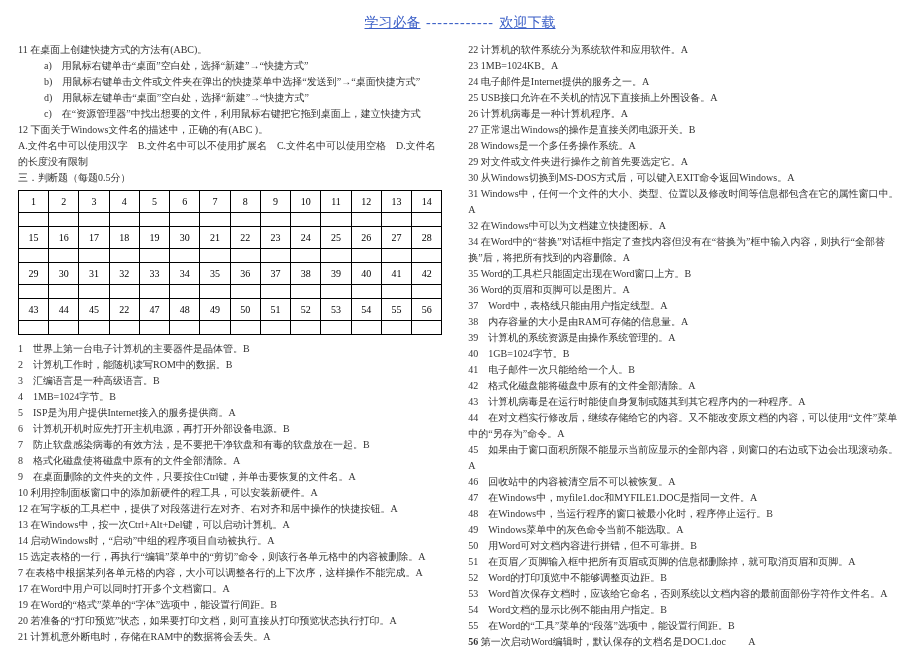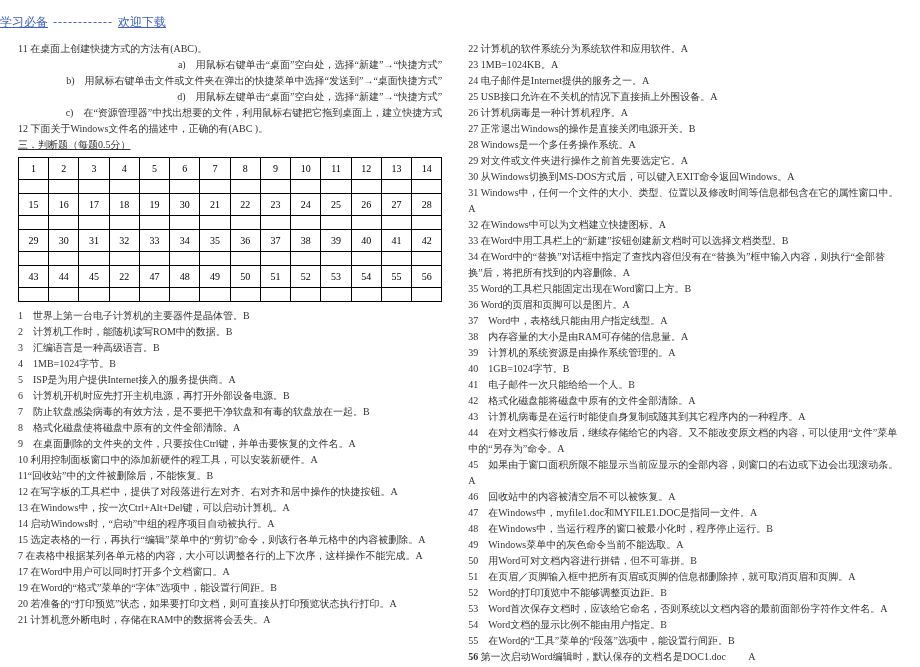--- a/index.html
+++ b/index.html
@@ -5,23 +5,23 @@
     * { margin: 0; padding: 0; box-sizing: border-box; }
     body {
       font-family: "SimSun", "宋体", serif;
       font-size: 10px;
       background: #fff;
       width: 920px;
       height: 667px;
       position: relative;
     }
     .header {
-      text-align: left;
+      text-align: center;
       padding: 14px 0 10px 0;
-      font-size: 12px;
+      font-size: 14px;
     }
     .header-left {
       color: #3b5fc7;
       text-decoration: underline;
     }
     .header-divider {
       color: #3b5fc7;
       letter-spacing: 1px;
       margin: 0 2px;
     }
@@ -30,22 +30,22 @@
       text-decoration: underline;
     }
     .content {
       display: flex;
       padding: 0 18px;
       gap: 26px;
     }
     .col-left { flex: 0 0 48%; }
     .col-right { flex: 0 0 49%; }
     .q-line { line-height: 1.6; color: #333; }
-    .sub-line { line-height: 1.6; color: #333; padding-left: 26px; text-align: right; }
-    .section-title { line-height: 1.6; color: #333; text-decoration: underline; }
+    .sub-line { line-height: 1.6; color: #333; padding-left: 26px; }
+    .section-title { line-height: 1.6; color: #333; }
     .tbl {
       border-collapse: collapse;
       width: 100%;
       margin: 4px 0 6px 0;
     }
     .tbl td {
       border: 1px solid #000;
       width: 7.14%;
       height: 22px;
       text-align: center;
@@ -64,20 +64,21 @@
 </div>
 
 <div class="content">
   <div class="col-left">
     <div class="q-line">11 在桌面上创建快捷方式的方法有(ABC)。</div>
     <div class="sub-line">a)　用鼠标右键单击“桌面”空白处，选择“新建”→“快捷方式”</div>
     <div class="sub-line">b)　用鼠标右键单击文件或文件夹在弹出的快捷菜单中选择“发送到”→“桌面快捷方式”</div>
     <div class="sub-line">d)　用鼠标左键单击“桌面”空白处，选择“新建”→“快捷方式”</div>
     <div class="sub-line">c)　在“资源管理器”中找出想要的文件，利用鼠标右键把它拖到桌面上，建立快捷方式</div>
     <div class="q-line">12 下面关于Windows文件名的描述中，正确的有(ABC )。</div>
+    <div class="q-line">A.文件名中可以使用汉字　B.文件名中可以不使用扩展名　C.文件名中可以使用空格　D.文件名的长度没有限制</div>
     <div class="section-title">三．判断题（每题0.5分）</div>
 
     <table class="tbl">
       <tbody>
           <tr>
             <td>1</td>
             <td>2</td>
             <td>3</td>
             <td>4</td>
             <td>5</td>
@@ -209,21 +210,20 @@
     <div class="q-line">1　世界上第一台电子计算机的主要器件是晶体管。B</div>
     <div class="q-line">2　计算机工作时，能随机读写ROM中的数据。B</div>
     <div class="q-line">3　汇编语言是一种高级语言。B</div>
     <div class="q-line">4　1MB=1024字节。B</div>
     <div class="q-line">5　ISP是为用户提供Internet接入的服务提供商。A</div>
     <div class="q-line">6　计算机开机时应先打开主机电源，再打开外部设备电源。B</div>
     <div class="q-line">7　防止软盘感染病毒的有效方法，是不要把干净软盘和有毒的软盘放在一起。B</div>
     <div class="q-line">8　格式化磁盘使将磁盘中原有的文件全部清除。A</div>
     <div class="q-line">9　在桌面删除的文件夹的文件，只要按住Ctrl键，并单击要恢复的文件名。A</div>
     <div class="q-line">10 利用控制面板窗口中的添加新硬件的程工具，可以安装新硬件。A</div>
-    <div class="q-line">11“回收站”中的文件被删除后，不能恢复。B</div>
     <div class="q-line">12 在写字板的工具栏中，提供了对段落进行左对齐、右对齐和居中操作的快捷按钮。A</div>
     <div class="q-line">13 在Windows中，按一次Ctrl+Alt+Del键，可以启动计算机。A</div>
     <div class="q-line">14 启动Windows时，“启动”中组的程序项目自动被执行。A</div>
     <div class="q-line">15 选定表格的一行，再执行“编辑”菜单中的“剪切”命令，则该行各单元格中的内容被删除。A</div>
     <div class="q-line">7 在表格中根据某列各单元格的内容，大小可以调整各行的上下次序，这样操作不能完成。A</div>
     <div class="q-line">17 在Word中用户可以同时打开多个文档窗口。A</div>
     <div class="q-line">19 在Word的“格式”菜单的“字体”选项中，能设置行间距。B</div>
     <div class="q-line">20 若准备的“打印预览”状态，如果要打印文档，则可直接从打印预览状态执行打印。A</div>
     <div class="q-line">21 计算机意外断电时，存储在RAM中的数据将会丢失。A</div>
   </div>
@@ -233,21 +233,20 @@
     <div class="q-line">23 1MB=1024KB。A</div>
     <div class="q-line">24 电子邮件是Internet提供的服务之一。A</div>
     <div class="q-line">25 USB接口允许在不关机的情况下直接插上外围设备。A</div>
     <div class="q-line">26 计算机病毒是一种计算机程序。A</div>
     <div class="q-line">27 正常退出Windows的操作是直接关闭电源开关。B</div>
     <div class="q-line">28 Windows是一个多任务操作系统。A</div>
     <div class="q-line">29 对文件或文件夹进行操作之前首先要选定它。A</div>
     <div class="q-line">30 从Windows切换到MS-DOS方式后，可以键入EXIT命令返回Windows。A</div>
     <div class="q-line">31 Windows中，任何一个文件的大小、类型、位置以及修改时间等信息都包含在它的属性窗口中。A</div>
     <div class="q-line">32 在Windows中可以为文档建立快捷图标。A</div>
-    <div class="q-line">33 在Word中用工具栏上的“新建”按钮创建新文档时可以选择文档类型。B</div>
     <div class="q-line">34 在Word中的“替换”对话框中指定了查找内容但没有在“替换为”框中输入内容，则执行“全部替换”后，将把所有找到的内容删除。A</div>
     <div class="q-line">35 Word的工具栏只能固定出现在Word窗口上方。B</div>
     <div class="q-line">36 Word的页眉和页脚可以是图片。A</div>
     <div class="q-line">37　Word中，表格线只能由用户指定线型。A</div>
     <div class="q-line">38　内存容量的大小是由RAM可存储的信息量。A</div>
     <div class="q-line">39　计算机的系统资源是由操作系统管理的。A</div>
     <div class="q-line">40　1GB=1024字节。B</div>
     <div class="q-line">41　电子邮件一次只能给给一个人。B</div>
     <div class="q-line">42　格式化磁盘能将磁盘中原有的文件全部清除。A</div>
     <div class="q-line">43　计算机病毒是在运行时能使自身复制或随其到其它程序内的一种程序。A</div>

